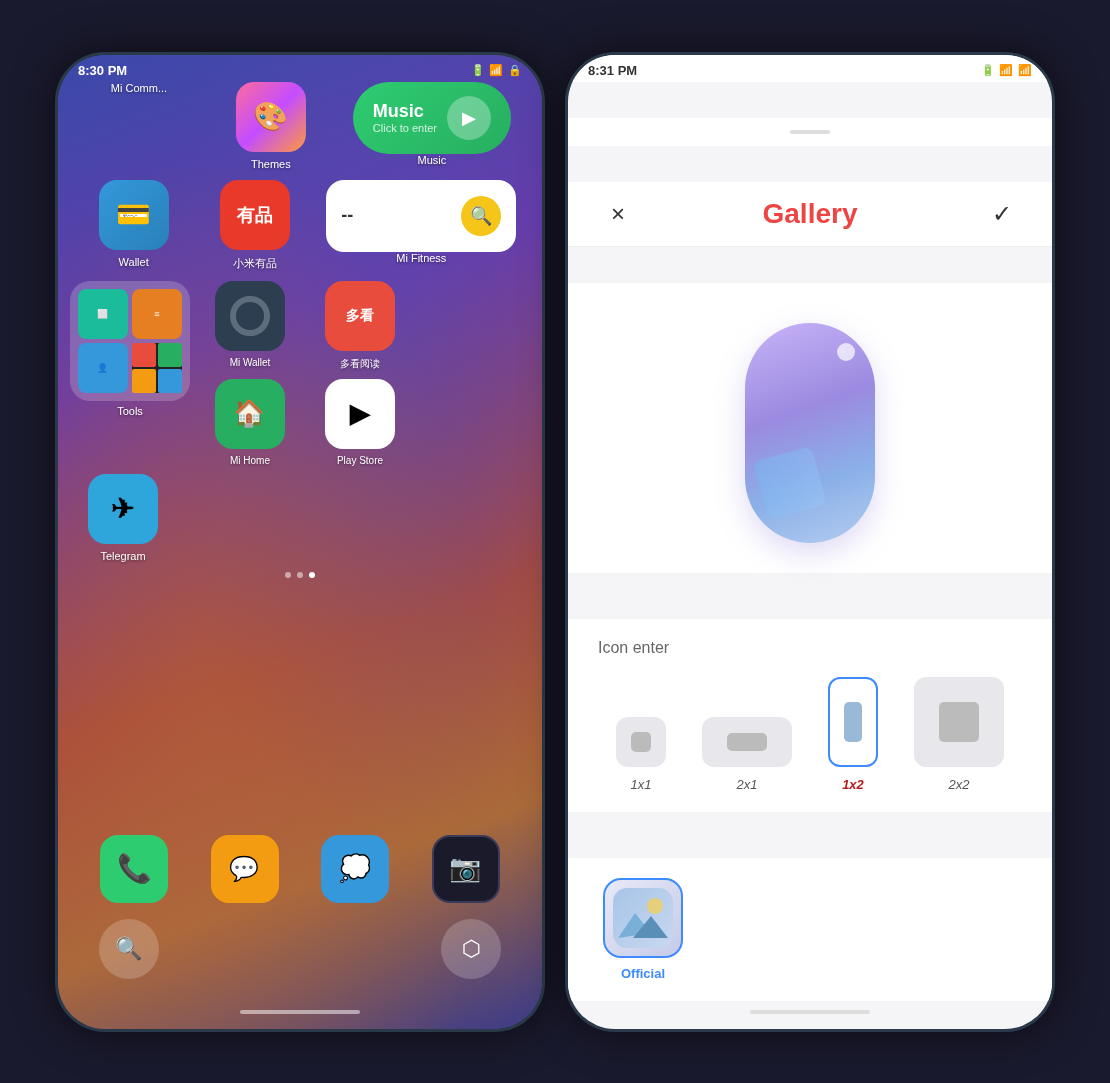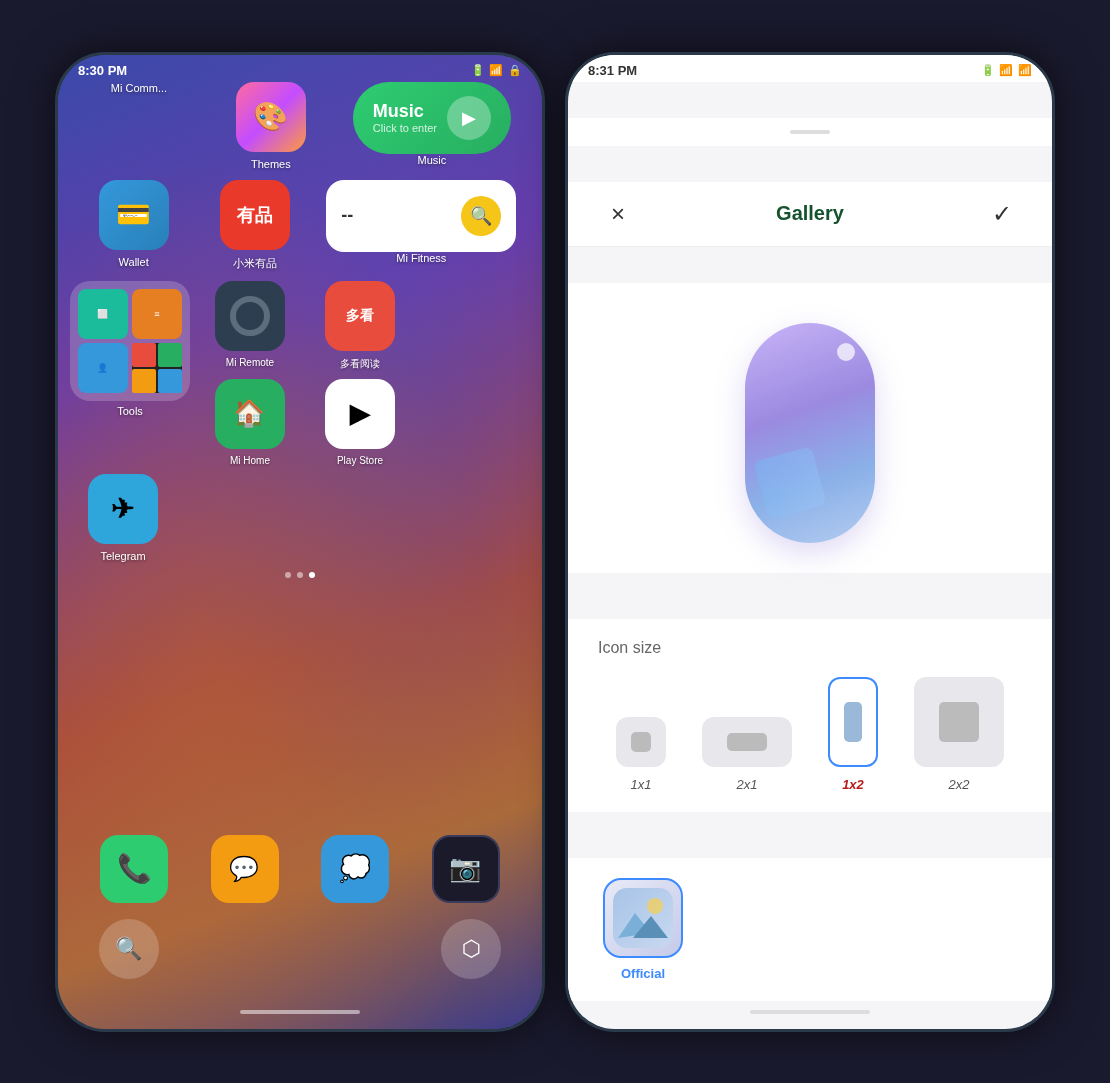--- a/index.html
+++ b/index.html
@@ -294,23 +294,23 @@
       color: #333;
       cursor: pointer;
       width: 40px;
       height: 40px;
       display: flex;
       align-items: center;
       justify-content: center;
     }
 
     .gallery-header .title {
-      font-size: 20px;
+      font-size: 28px;
       font-weight: 600;
-      color: #14532d;
+      color: #ef4444;
     }
 
     
     .pull-handle {
       width: 40px;
       height: 4px;
       background: #ddd;
       border-radius: 2px;
       margin: 8px auto;
     }
@@ -653,21 +653,21 @@
         <span class="app-label">Tools</span>
       </div>
 
       <div style="display:flex;flex-direction:column;gap:8px;flex:1;">
 
         <div style="display:flex;gap:10px;">
           <div class="app-item">
             <div class="app-icon icon-miremote">
               <div style="width:40px;height:40px;background:#2c3e50;border-radius:50%;border:6px solid #5d6d7e;"></div>
             </div>
-            <span class="app-label" style="font-size:10px;">Mi Remote</span>
+            <span class="app-label" style="font-size:10px;">Mi Wallet</span>
           </div>
           <div class="app-item">
             <div class="app-icon icon-duokan">
               <span style="color:white;font-size:14px;font-weight:bold;">多看</span>
             </div>
             <span class="app-label" style="font-size:10px;">多看阅读</span>
           </div>
         </div>
 
         <div style="display:flex;gap:10px;">
@@ -741,21 +741,21 @@
       <div class="check-btn">✓</div>
     </div>
 
     <div class="gallery-preview">
       <div class="gallery-icon-preview">
         
       </div>
     </div>
 
     <div class="section">
-      <div class="section-title">Icon size</div>
+      <div class="section-title">Icon enter</div>
       <div class="icon-sizes">
 
         <div class="icon-size-option">
           <div class="size-box size-1x1">
             <div class="size-inner"></div>
           </div>
           <span class="size-label">1x1</span>
         </div>
 
         <div class="icon-size-option">

